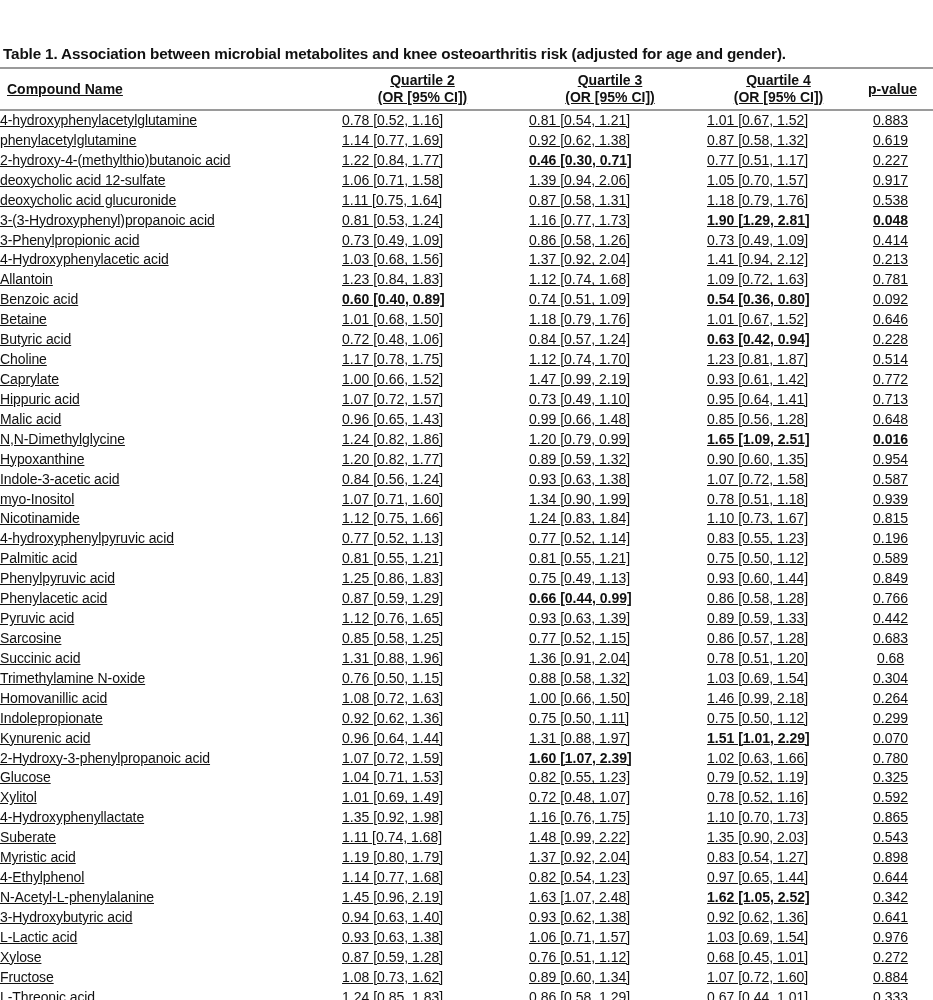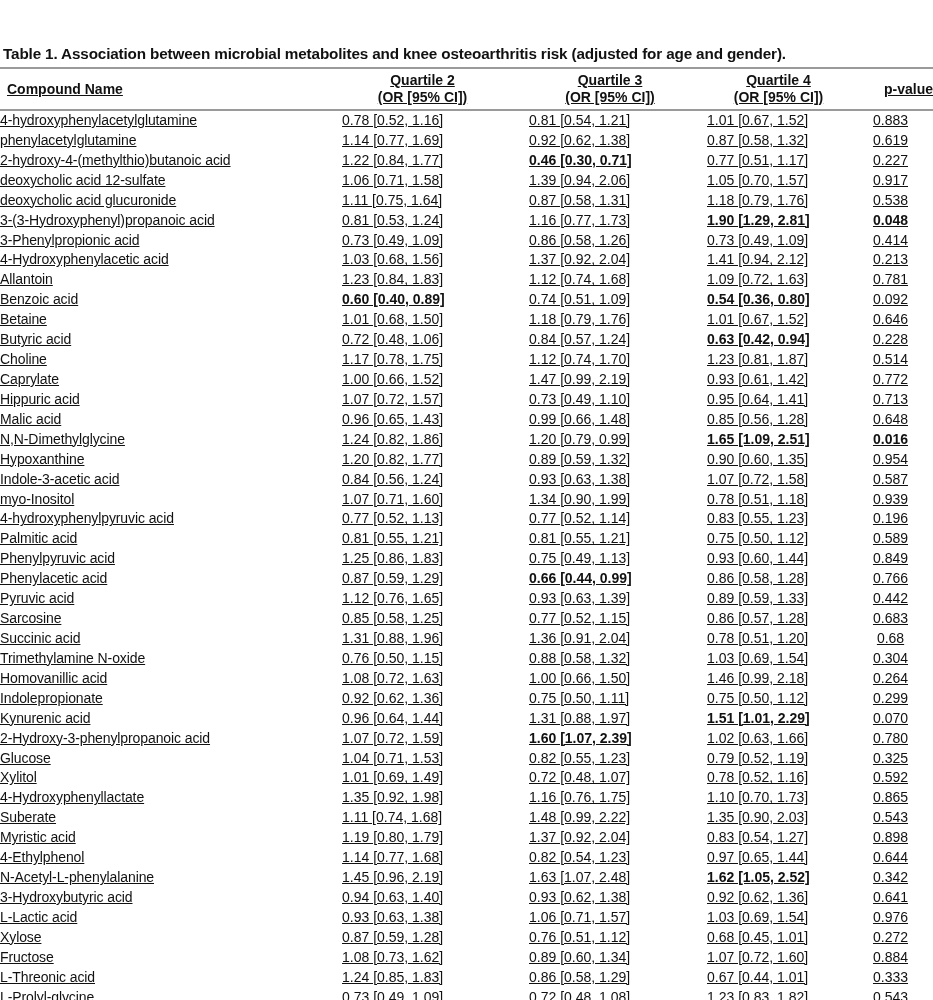--- a/index.html
+++ b/index.html
@@ -25,21 +25,21 @@
   col.c-q3 { width: 190px; }
   col.c-q4 { width: 147px; }
   col.c-p { width: 81px; }
   thead tr { border-top: 2px solid #9a9a9a; border-bottom: 2px solid #9a9a9a; }
   thead th {
     font-weight: bold; font-size: 14px; line-height: 17px;
     padding: 2px 0 2px 0; vertical-align: middle; height: 36px;
   }
   thead th.h-name { text-align: left; padding-left: 7px; }
   thead th.h-q { text-align: center; }
-  thead th.h-p { text-align: right; }
+  thead th.h-p { text-align: center; }
   tbody td {
     height: 19.92px; padding: 0; line-height: 19.92px; white-space: nowrap;
   }
   tbody td.name { letter-spacing: -0.1px; }
   tbody td.q2 { padding-left: 12px; }
   tbody td.q3 { padding-left: 14px; }
   tbody td.q4 { padding-left: 2px; }
   tbody td.p { text-align: center; padding-right: 4px; }
   tbody tr:last-child { border-bottom: 2px solid #9a9a9a; }
   .b { font-weight: bold; }
@@ -214,20 +214,27 @@
           <td class="p">0.587</td>
         </tr>
         <tr>
           <td class="name">myo-Inositol</td>
           <td class="q2">1.07 [0.71, 1.60]</td>
           <td class="q3">1.34 [0.90, 1.99]</td>
           <td class="q4">0.78 [0.51, 1.18]</td>
           <td class="p">0.939</td>
         </tr>
         <tr>
+          <td class="name">Nicotinamide</td>
+          <td class="q2">1.12 [0.75, 1.66]</td>
+          <td class="q3">1.24 [0.83, 1.84]</td>
+          <td class="q4">1.10 [0.73, 1.67]</td>
+          <td class="p">0.815</td>
+        </tr>
+        <tr>
           <td class="name">4-hydroxyphenylpyruvic acid</td>
           <td class="q2">0.77 [0.52, 1.13]</td>
           <td class="q3">0.77 [0.52, 1.14]</td>
           <td class="q4">0.83 [0.55, 1.23]</td>
           <td class="p">0.196</td>
         </tr>
         <tr>
           <td class="name">Palmitic acid</td>
           <td class="q2">0.81 [0.55, 1.21]</td>
           <td class="q3">0.81 [0.55, 1.21]</td>

